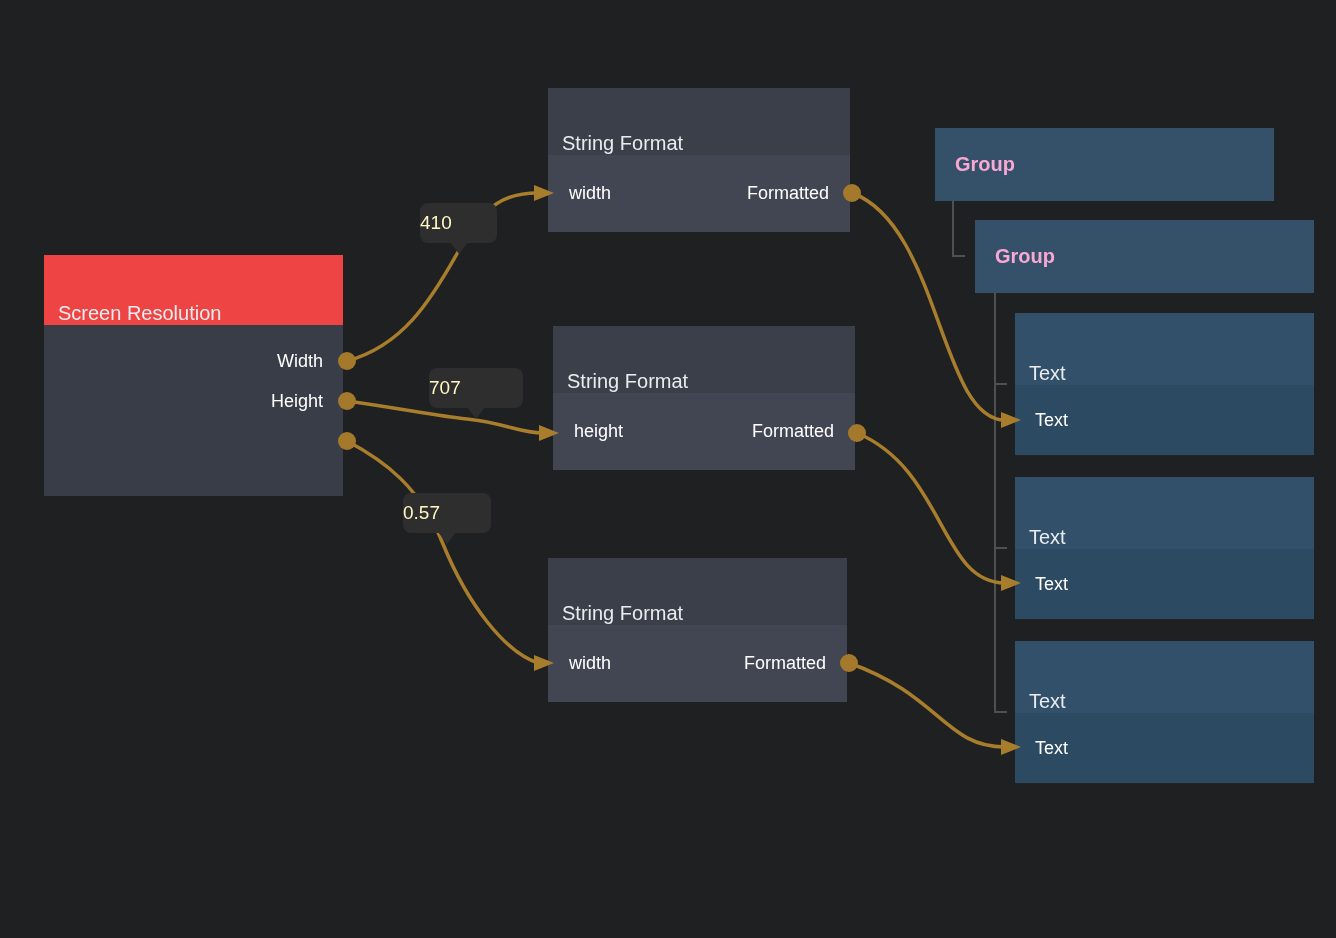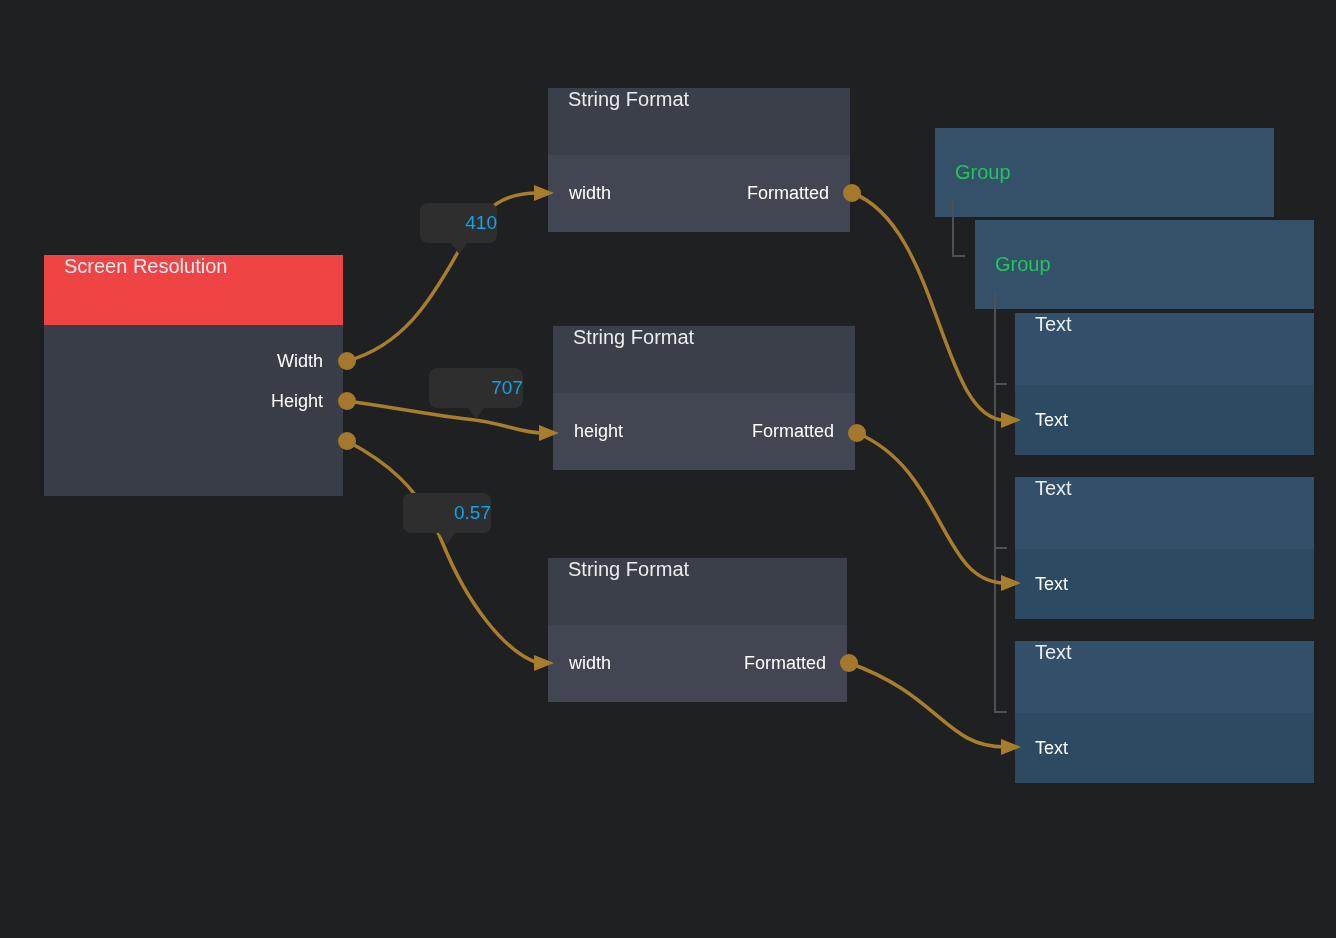--- a/index.html
+++ b/index.html
@@ -8,51 +8,51 @@
     background:#1f2021;
     font-family:"Liberation Sans", sans-serif;
     overflow:hidden;
     position:relative;
   }
   .canvas{position:absolute;left:0;top:0;width:1336px;height:938px;}
 
   
   .node{position:absolute;z-index:1;}
   .node .header{
-    display:flex;align-items:flex-start;
-    padding:0 20px;
+    display:flex;align-items:flex-end;
+    padding:0 14px;
     color:#e9ecef;font-size:20px;
   }
   .node .body{position:relative;color:#ffffff;font-size:18px;}
 
   
   .n-gray .header{background:#3b3f49;height:67px;}
   .n-gray .body{background:#424653;height:77px;display:flex;align-items:center;justify-content:space-between;padding:0 21px;}
 
   
   .n-source .header{background:#ef4444;height:70px;}
   .n-source .body{background:#393d47;height:155px;padding:16px 0 0 0;display:block;}
   .n-source .out-row{height:40px;display:flex;align-items:center;justify-content:flex-end;padding-right:20px;}
 
   
-  .n-group{background:#355169;height:73px;display:flex;align-items:center;padding:8px 20px;color:#22c55e;font-size:20px;}
+  .n-group{background:#355169;height:73px;display:flex;align-items:center;padding:0 20px;color:#f9a8d4;font-size:20px;font-weight:bold;}
 
   
   .n-text .header{background:#32506a;height:72px;}
   .n-text .body{background:#2d4a63;height:70px;display:flex;align-items:center;padding:0 20px;}
 
   
   svg.overlay{position:absolute;left:0;top:0;z-index:2;}
 
   
   .badge{
     position:absolute;z-index:3;
     height:40px;background:#2e2e2e;border-radius:8px;
-    display:flex;align-items:center;justify-content:flex-end;
-    color:#0ea5e9;font-size:19px;
+    display:flex;align-items:center;justify-content:flex-start;
+    color:#fef9c3;font-size:19px;
   }
   .badge::after{
     content:"";position:absolute;left:50%;bottom:-11px;margin-left:-9px;
     border-left:9px solid transparent;border-right:9px solid transparent;
     border-top:12px solid #2e2e2e;
   }
 </style>
 </head>
 <body>
 

